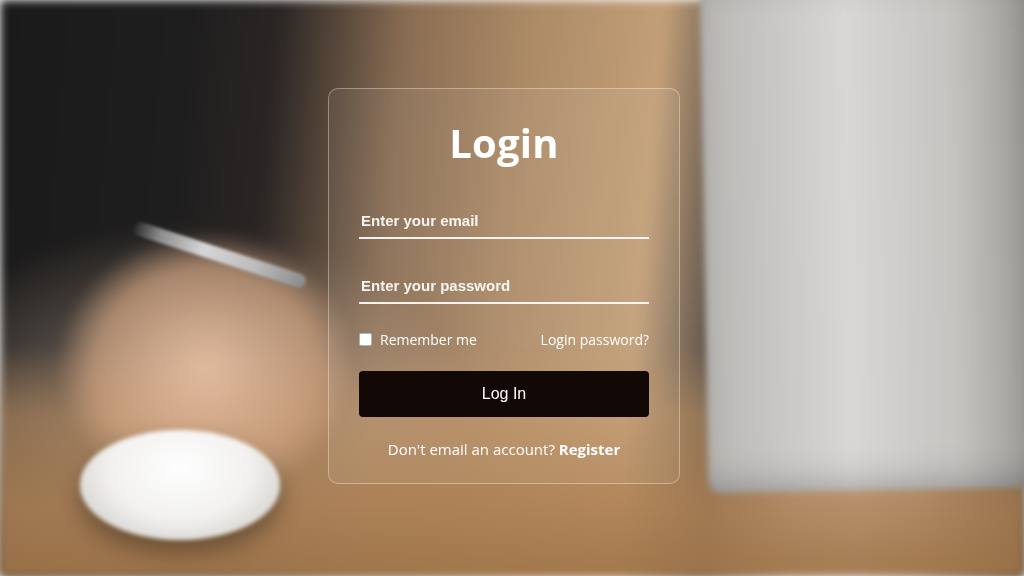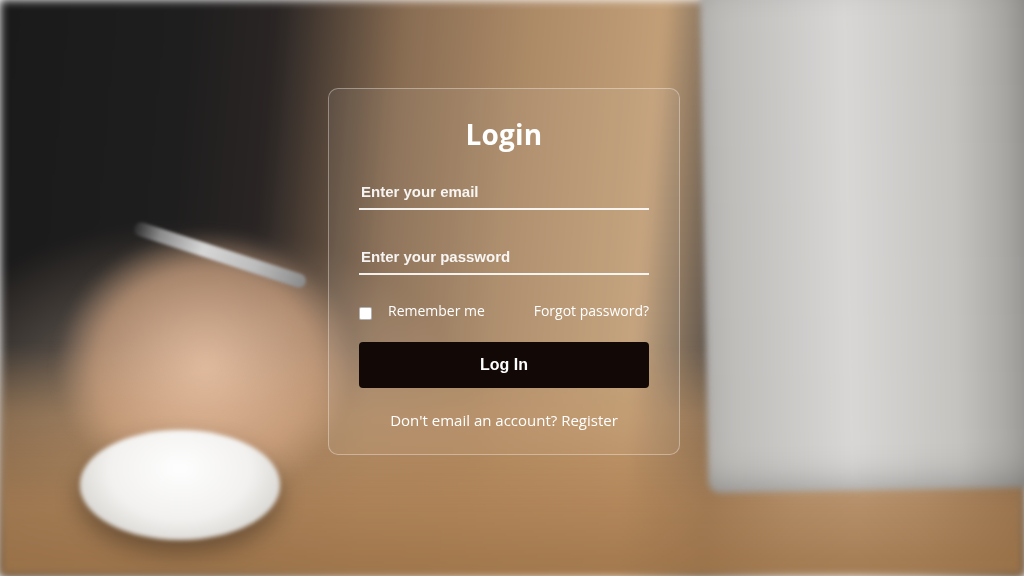--- a/index.html
+++ b/index.html
@@ -54,24 +54,24 @@
     left: 328px; top: 88px;
     width: 352px;
     padding: 26px 30px 24px 30px;
     background: rgba(255,255,255,0.06);
     border: 1px solid rgba(255,255,255,0.35);
     border-radius: 10px;
     backdrop-filter: blur(2px);
     color: #fff;
   }
   .login-title {
-    font-size: 28px;
+    font-size: 40px;
     font-weight: 700;
     text-align: center;
-    margin-bottom: 22px;
+    margin-bottom: 34px;
     letter-spacing: 0.2px;
   }
   .field {
     width: 100%;
     background: transparent;
     border: none;
     border-bottom: 2px solid rgba(255,255,255,0.9);
     color: #fff;
     font-size: 15px;
     padding: 8px 2px 8px 2px;
@@ -79,47 +79,47 @@
     outline: none;
     font-weight: bold;
   }
   .field::placeholder { color: rgba(255,255,255,0.92); }
   .row {
     display: flex; justify-content: space-between; align-items: center;
     font-size: 14px;
     margin-top: -4px;
     margin-bottom: 22px;
   }
-  .remember { display: flex; align-items: flex-end; gap: 16px; cursor: pointer; }
+  .remember { display: flex; align-items: center; gap: 8px; cursor: pointer; }
   .remember input {
     width: 13px; height: 13px;
     appearance: none;
     border: 1.5px solid rgba(0,0,0,0.3);
     background: #fff;
     border-radius: 2px;
     cursor: pointer;
   }
   .forgot { color: #fff; text-decoration: none; cursor: pointer; }
   .login-btn {
     width: 100%;
     background: #120805;
     color: #fff;
     border: none;
     border-radius: 4px;
     font-size: 16px;
-    font-weight: 700;
+    font-weight: 400;
     padding: 14px 16px;
     cursor: pointer;
     margin-bottom: 22px;
   }
   .register-line {
     text-align: center;
     font-size: 15px;
   }
-  .register-line .reg-link { cursor: pointer; }
+  .register-line .reg-link { cursor: pointer; font-weight: bold; }
 </style>
 </head>
 <body>
 
 <div class="bg"></div>
 <div class="desk"></div>
 <div class="monitor"></div>
 <div class="hand"></div>
 <div class="mouse"></div>
 <div class="pen"></div>
@@ -129,21 +129,21 @@
 
   <input class="field" type="text" placeholder="Enter your email" style="">
 
   <input class="field" type="password" placeholder="Enter your password" style="">
 
   <div class="row">
     <label class="remember">
       <input type="checkbox" style="">
       <span>Remember me</span>
     </label>
-    <a class="forgot">Forgot password?</a>
+    <a class="forgot">Login password?</a>
   </div>
 
   <button class="login-btn" type="submit">Log In</button>
 
   <div class="register-line">
     <span>Don't email an account? </span><span class="reg-link">Register</span>
   </div>
 </form>
 
 </body></html>

